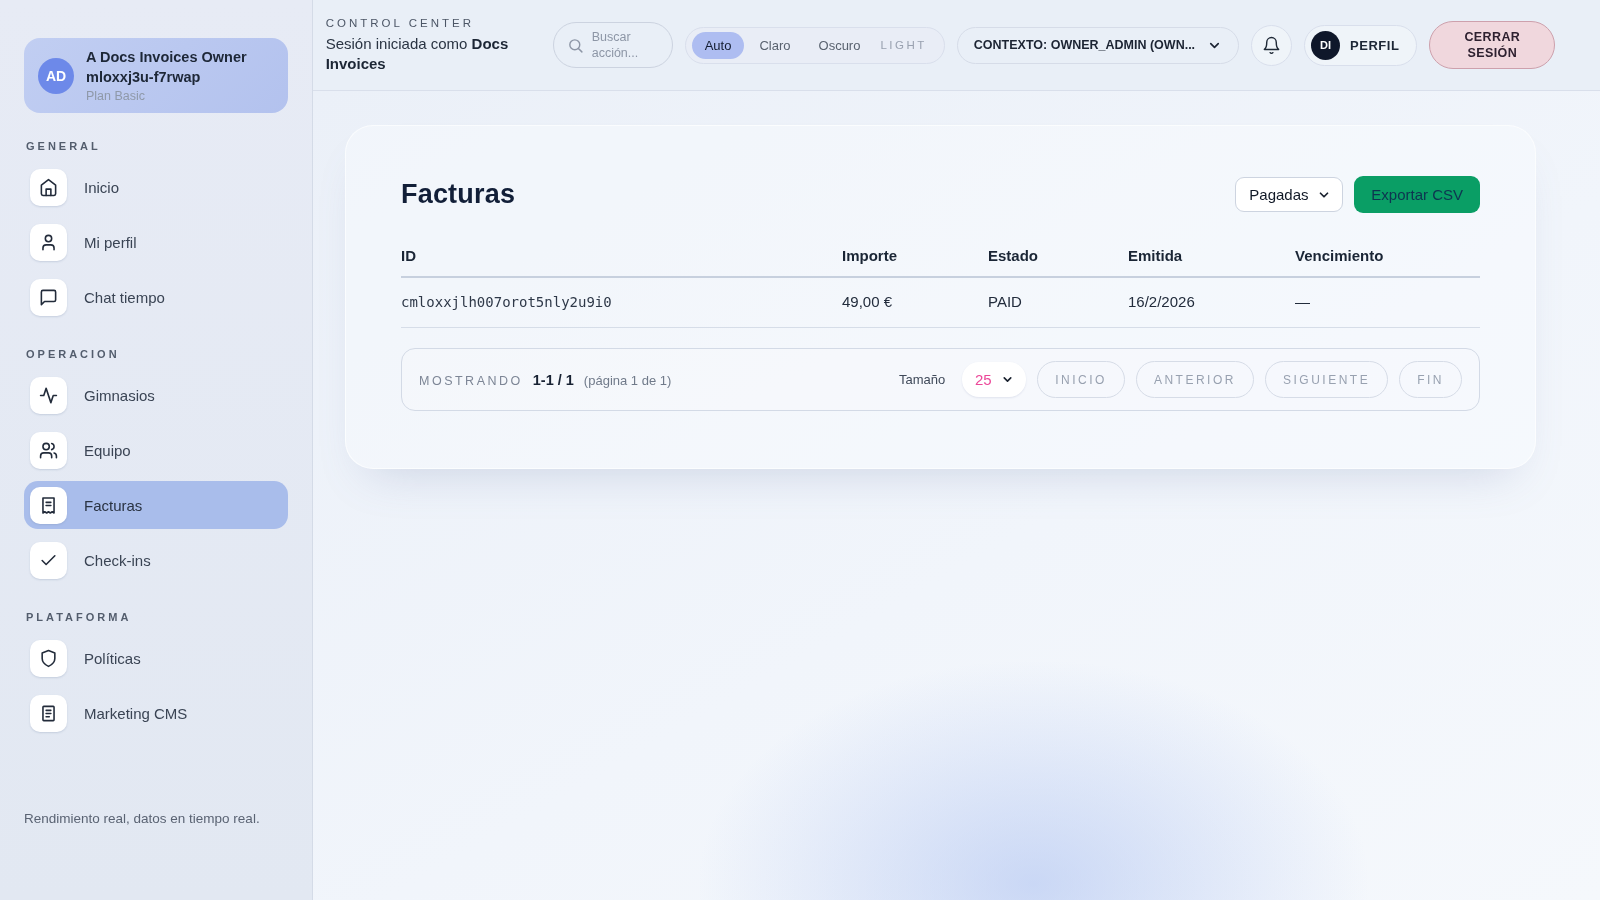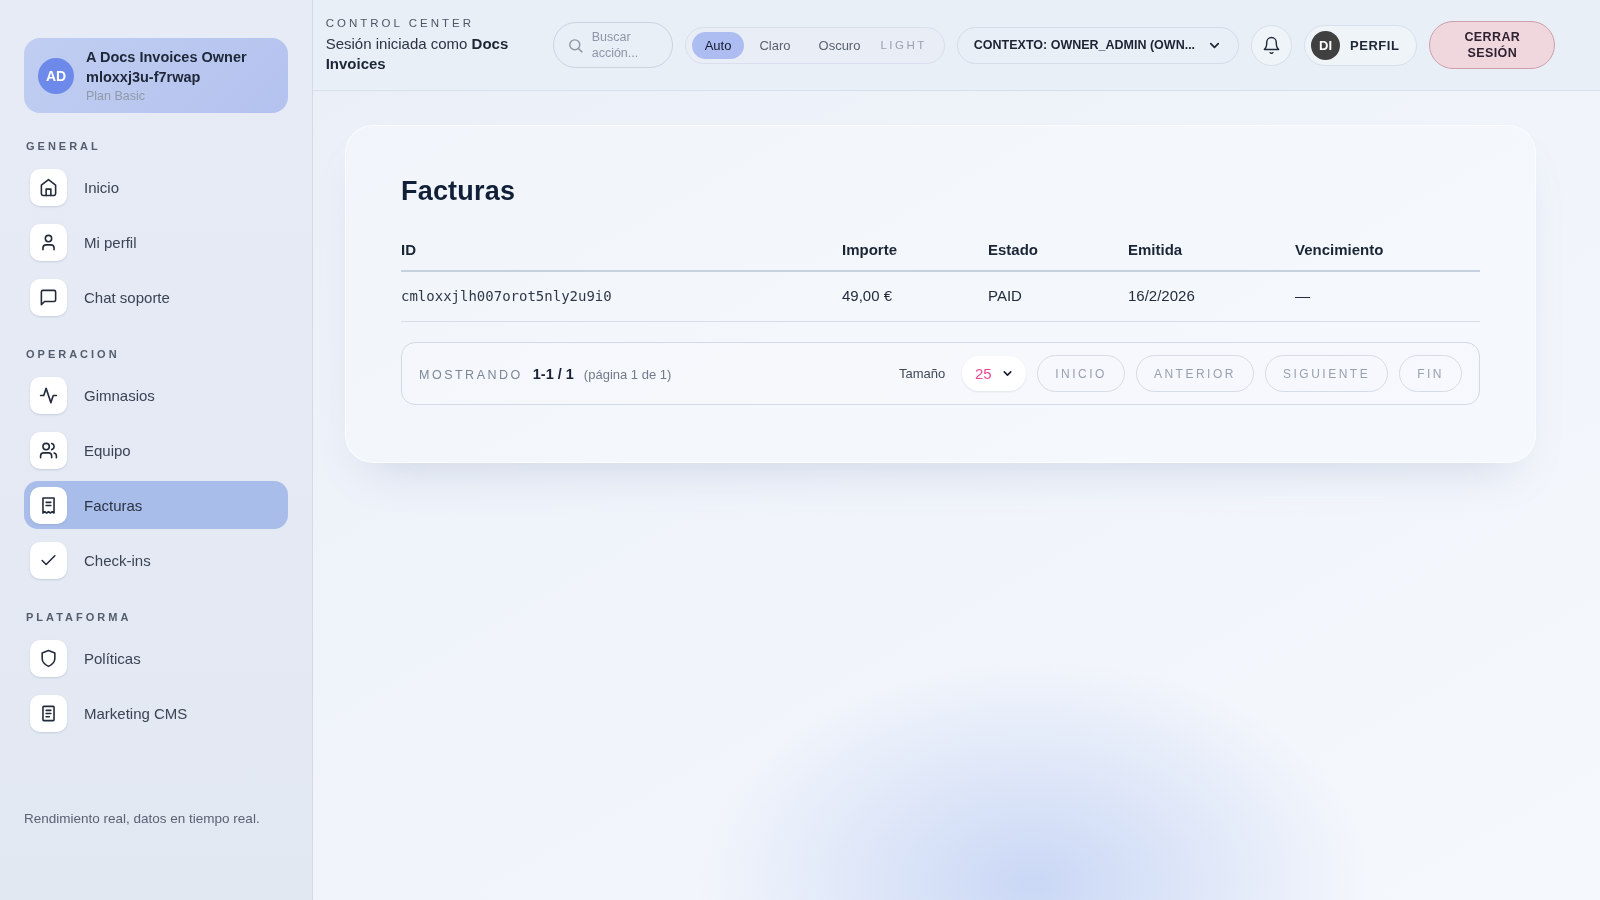--- a/index.html
+++ b/index.html
@@ -45,21 +45,21 @@
   .theme-chip{ padding:6px 13px; font-size:13px; color:#59626f; border-radius:999px; cursor:pointer; }
   .theme-chip.active{ background:#aebdf1; color:#131c30; }
   .mode-label{ font-size:11.5px; letter-spacing:2.5px; color:#99a1b0; padding:0 11px 0 5px; }
   .context-pill{ height:37px; border:1px solid #d6dce8; border-radius:999px; display:flex; align-items:center;
                  gap:12px; padding:0 16px; font-weight:700; font-size:12.5px; color:#1c2433; cursor:pointer;
                  flex-shrink:0; white-space:nowrap; }
   .bell-btn{ width:41px; height:41px; flex-shrink:0; border-radius:50%; border:1px solid #d9dfec;
              background:rgba(243,246,250,.6); display:grid; place-items:center; color:#1f2937; cursor:pointer; }
   .profile-pill{ height:41px; border:1px solid #d9dfec; border-radius:999px; background:rgba(243,246,250,.6);
                  display:flex; align-items:center; gap:10px; padding:0 17px 0 6px; cursor:pointer; flex-shrink:0; }
-  .profile-pill .avatar{ width:29px; height:29px; font-size:13px; background:#404040; }
+  .profile-pill .avatar{ width:29px; height:29px; font-size:11px; background:#0f172a; }
   .profile-label{ font-size:13px; font-weight:700; color:#1d2736; letter-spacing:.5px; }
   .logout-btn{ width:126px; min-height:48px; flex-shrink:0; background:#f0d7dd; border:1px solid #cda0ac;
                border-radius:999px; font-family:inherit; font-weight:700; font-size:12.5px; letter-spacing:.4px;
                color:#2e2130; line-height:1.3; display:grid; place-items:center; padding:6px 12px; cursor:pointer;
                text-align:center; }
 
   
   .main{ flex:1; position:relative;
          background:
            radial-gradient(480px 320px at 56% 98%, rgba(168,190,240,.55), rgba(168,190,240,0) 70%),
@@ -130,21 +130,21 @@
         </svg>
     </span>
     <span class="nav-label">Mi perfil</span>
   </div>
   <div class="nav-item">
     <span class="icon-tile">
       <svg width="19" height="19" viewBox="0 0 24 24" fill="none" stroke="currentColor" stroke-width="2" stroke-linecap="round" stroke-linejoin="round">
           <path d="M21 15a2 2 0 0 1-2 2H7l-4 4V5a2 2 0 0 1 2-2h14a2 2 0 0 1 2 2z"></path>
         </svg>
     </span>
-    <span class="nav-label">Chat soporte</span>
+    <span class="nav-label">Chat tiempo</span>
   </div>
 
   <div class="section-label">OPERACION</div>
 
   <div class="nav-item">
     <span class="icon-tile">
       <svg width="19" height="19" viewBox="0 0 24 24" fill="none" stroke="currentColor" stroke-width="2" stroke-linecap="round" stroke-linejoin="round">
           <polyline points="22 12 18 12 15 21 9 3 6 12 2 12"></polyline>
         </svg>
     </span>
@@ -253,20 +253,31 @@
       <span class="profile-label">PERFIL</span>
     </div>
 
     <button class="logout-btn">CERRAR SESIÓN</button>
   </header>
 
   <main class="main">
     <section class="card">
       <div class="card-header">
         <h1 class="page-title">Facturas</h1>
+        <div class="header-actions">
+          <div class="filter-select">
+            <span>Pagadas</span>
+            <span>
+              <svg width="14" height="14" viewBox="0 0 24 24" fill="none" stroke="#1a222f" stroke-width="3" stroke-linecap="round" stroke-linejoin="round">
+                  <polyline points="6 9 12 15 18 9"></polyline>
+                </svg>
+            </span>
+          </div>
+          <button class="export-btn">Exportar CSV</button>
+        </div>
       </div>
 
       <table>
         <thead>
           <tr>
             <th>ID</th>
             <th class="col-importe">Importe</th>
             <th class="col-estado">Estado</th>
             <th class="col-emitida">Emitida</th>
             <th class="col-venc">Vencimiento</th>

